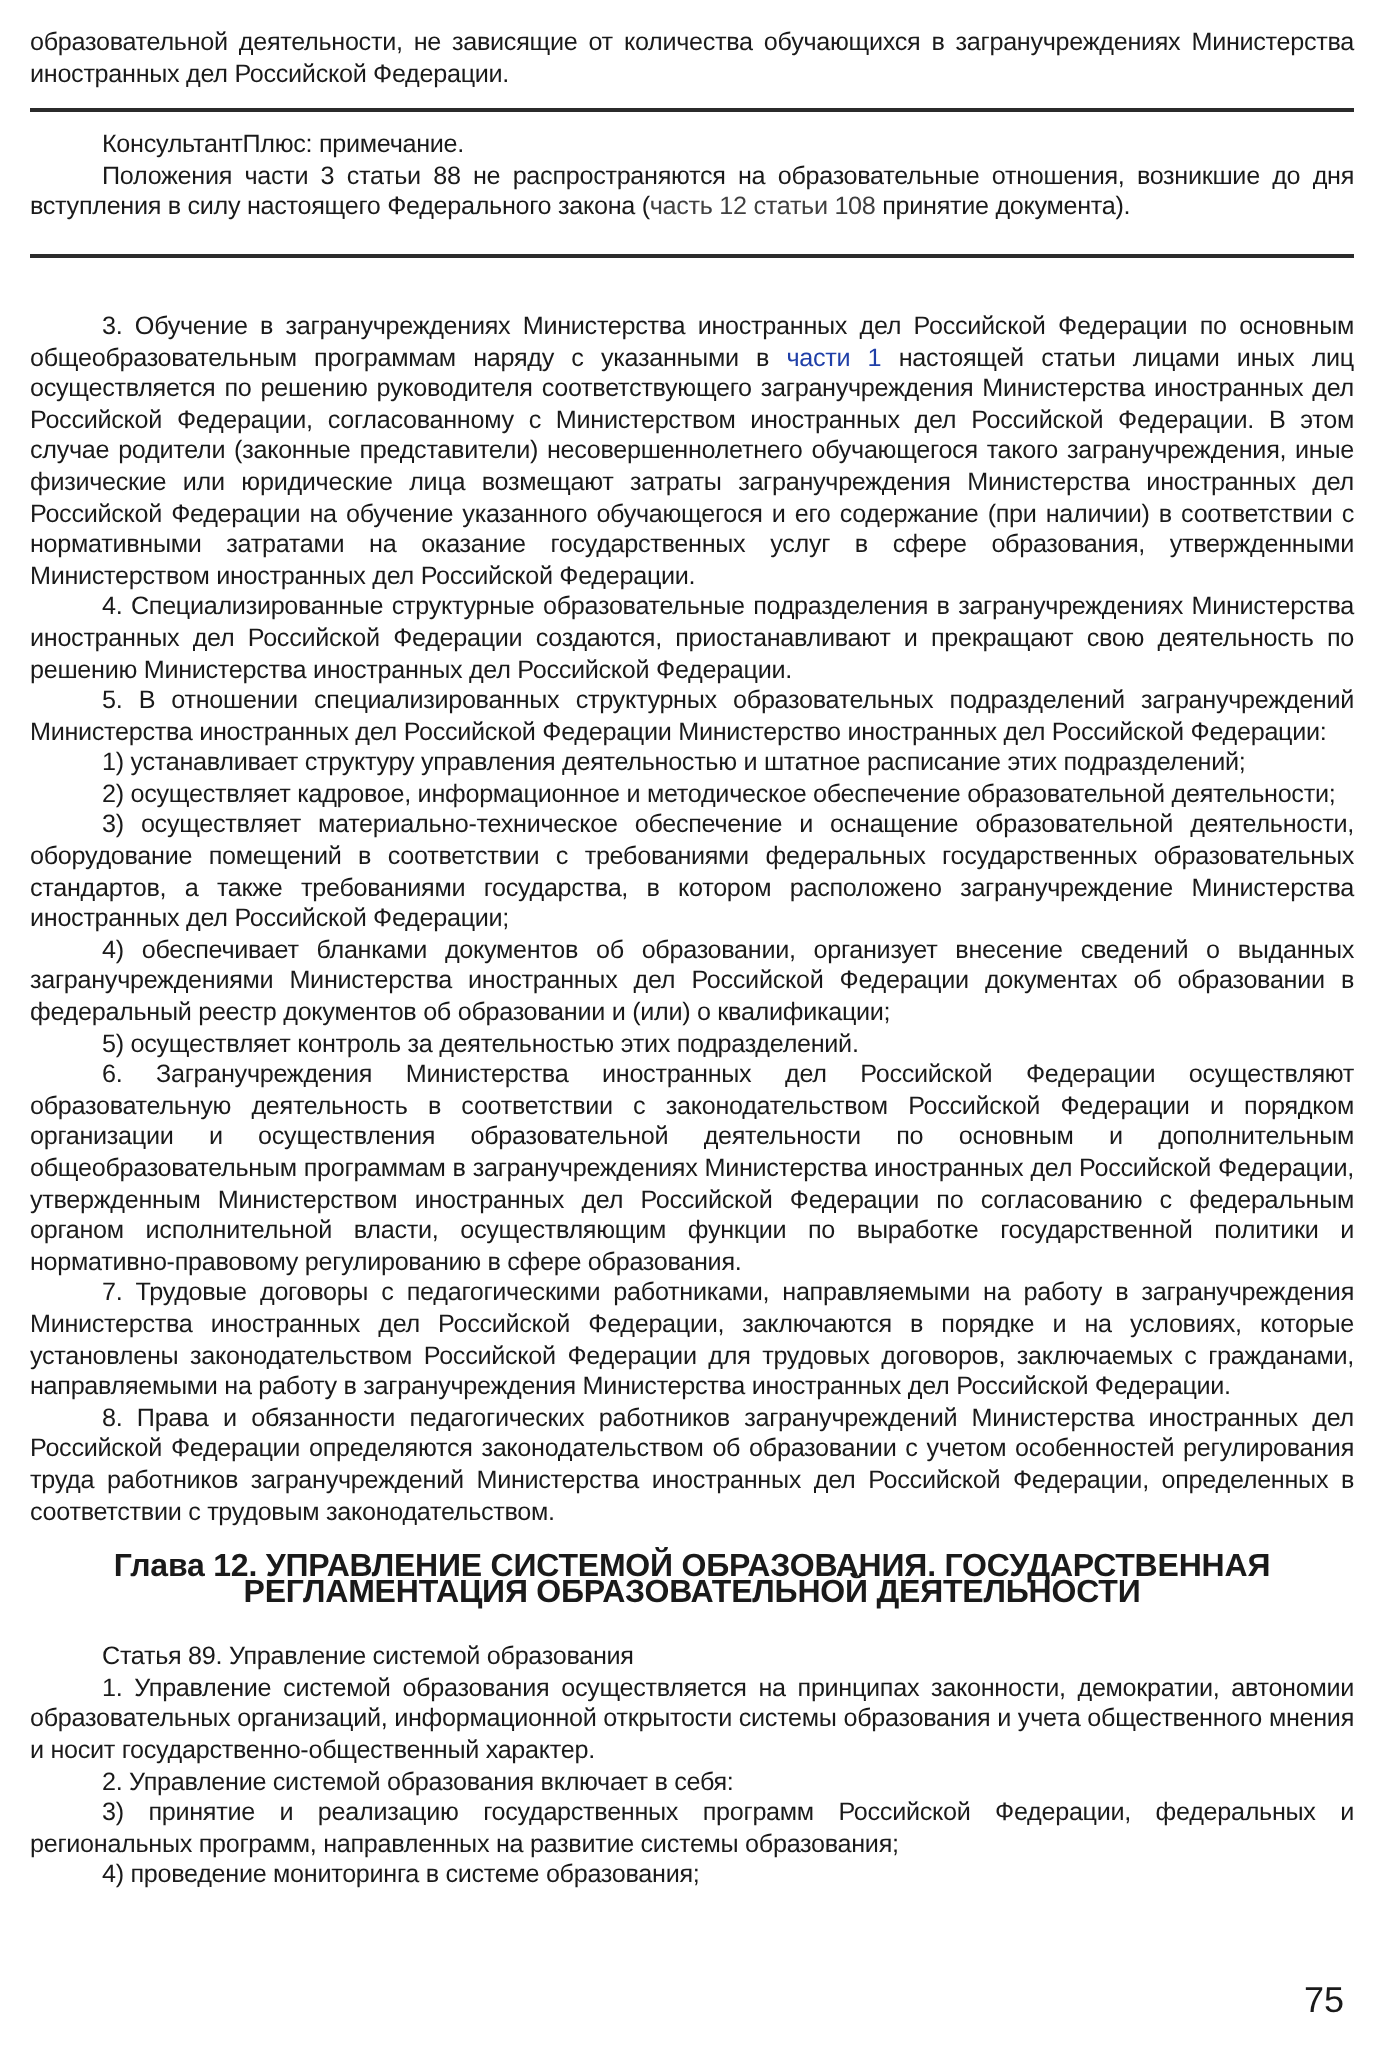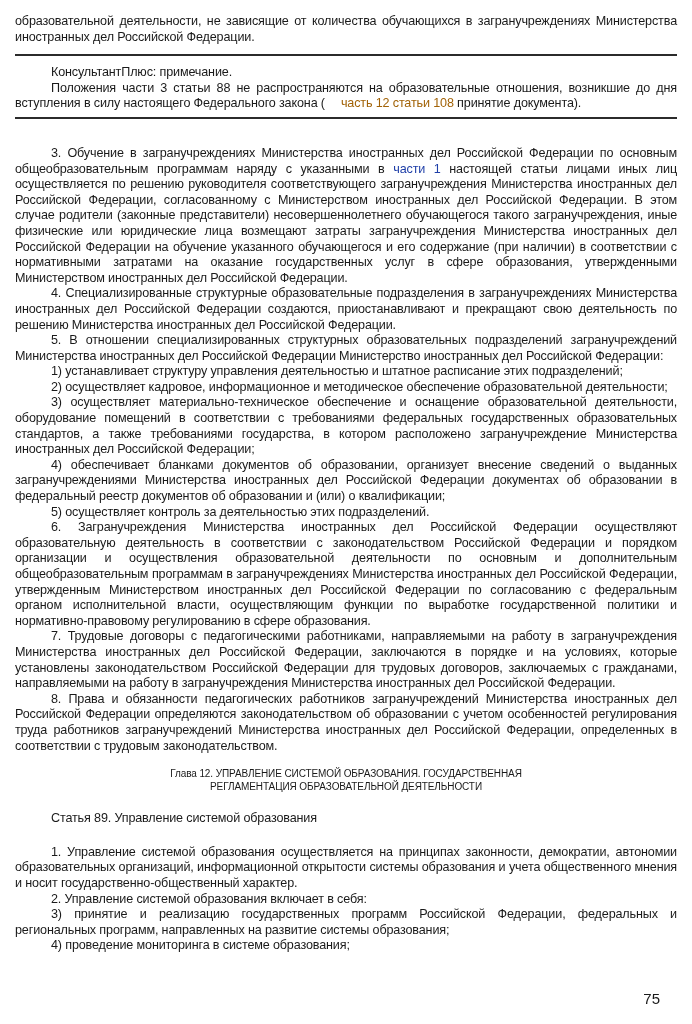--- a/index.html
+++ b/index.html
@@ -12,43 +12,43 @@
     position: absolute; left: 15px; top: 0; width: 662px;
     font-size: 12.6px; line-height: 15.6px;
     letter-spacing: -0.15px;
   }
   p { margin: 0; text-align: justify; }
   .ind { text-indent: 36px; }
   .lead { padding-top: 14px; }
   .rule {
     height: 0; border-top: 2px solid #2b2b2b; margin: 0;
   }
-  .note { padding: 9px 0 5px 0; }
+  .note { padding: 9px 0 15px 0; }
   .link { color: #1f3fa8; }
   .sec3 { padding-top: 6px; margin-top: 21px; }
   .chapter {
-    text-align: center; font-weight: normal; font-size: 10px; line-height: 13px;
+    text-align: center; font-weight: bold; font-size: 16px; line-height: 13px;
     margin-top: 13px; letter-spacing: -0.1px;
   }
-  .article-title { text-indent: 36px; margin-top: 18px; margin-bottom: 18px; }
+  .article-title { text-indent: 36px; margin-top: 18px; margin-bottom: 0; }
   .page-num {
-    position: absolute; right: 32px; top: 990px; font-size: 15px;
+    position: absolute; right: 20px; top: 990px; font-size: 18px;
   }
 </style>
 </head>
 <body>
 
 <div class="page">
   <p class="lead">образовательной деятельности, не зависящие от количества обучающихся в загранучреждениях Министерства иностранных дел Российской Федерации.</p>
 
   <div class="rule" style="margin-top:9px"></div>
 
   <div class="note">
     <p class="ind">КонсультантПлюс: примечание.</p>
-    <p class="ind"><span>Положения части 3 статьи 88 не распространяются на образовательные отношения, возникшие до дня вступления в силу настоящего Федерального закона (</span><span class="link" style="color: #a16207; margin-left: 16px;">часть 12 статьи 108</span><span> принятие документа).</span></p>
+    <p class="ind"><span>Положения части 3 статьи 88 не распространяются на образовательные отношения, возникшие до дня вступления в силу настоящего Федерального закона (</span><span class="link" style="color: #404040;">часть 12 статьи 108</span><span> принятие документа).</span></p>
   </div>
 
   <div class="rule"></div>
 
   <div class="sec3">
     <p class="ind"><span>3. Обучение в загранучреждениях Министерства иностранных дел Российской Федерации по основным общеобразовательным программам наряду с указанными в </span><span class="link" style="color: rgb(31, 63, 168);">части 1</span><span> настоящей статьи лицами иных лиц осуществляется по решению руководителя соответствующего загранучреждения Министерства иностранных дел Российской Федерации, согласованному с Министерством иностранных дел Российской Федерации. В этом случае родители (законные представители) несовершеннолетнего обучающегося такого загранучреждения, иные физические или юридические лица возмещают затраты загранучреждения Министерства иностранных дел Российской Федерации на обучение указанного обучающегося и его содержание (при наличии) в соответствии с нормативными затратами на оказание государственных услуг в сфере образования, утвержденными Министерством иностранных дел Российской Федерации.</span></p>
     <p class="ind">4. Специализированные структурные образовательные подразделения в загранучреждениях Министерства иностранных дел Российской Федерации создаются, приостанавливают и прекращают свою деятельность по решению Министерства иностранных дел Российской Федерации.</p>
     <p class="ind">5. В отношении специализированных структурных образовательных подразделений загранучреждений Министерства иностранных дел Российской Федерации Министерство иностранных дел Российской Федерации:</p>
     <p class="ind">1) устанавливает структуру управления деятельностью и штатное расписание этих подразделений;</p>
     <p class="ind">2) осуществляет кадровое, информационное и методическое обеспечение образовательной деятельности;</p>

